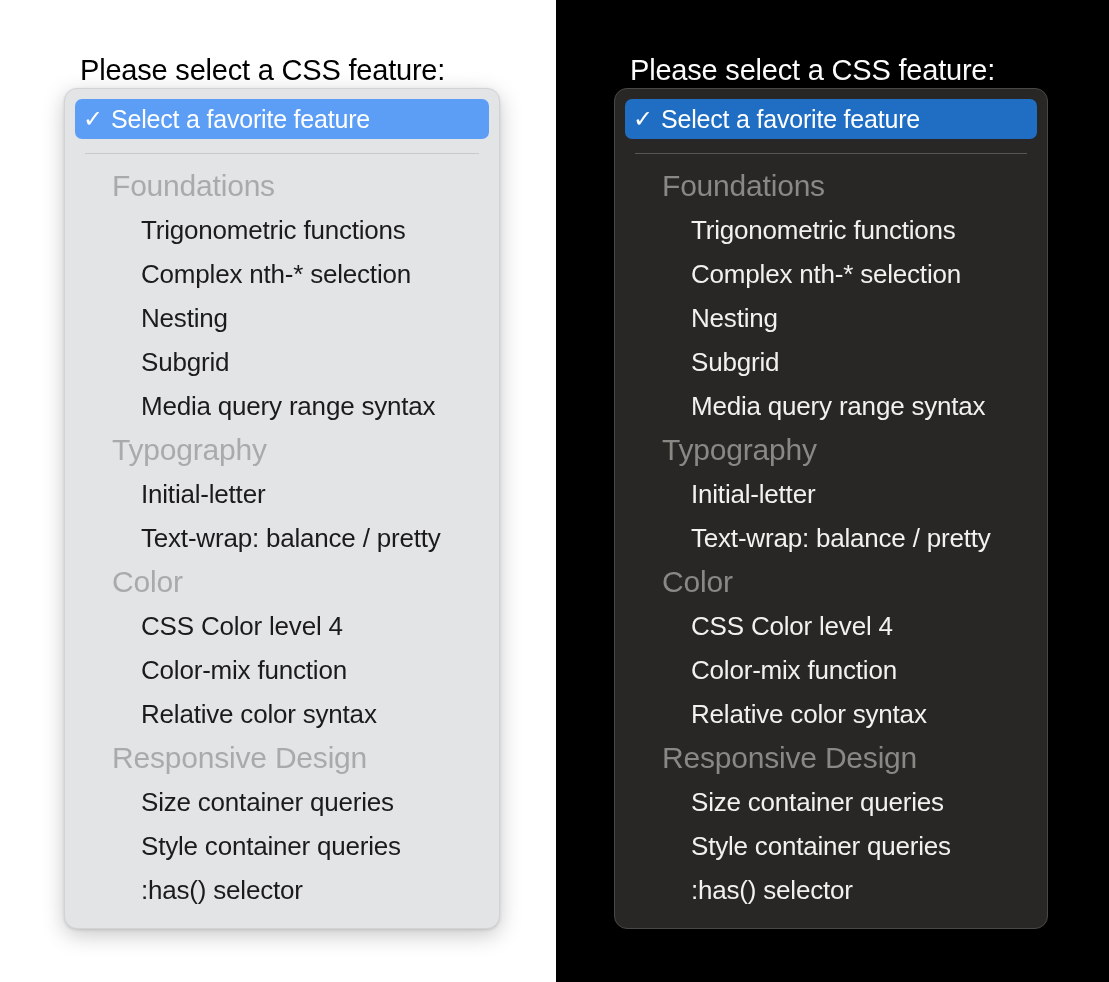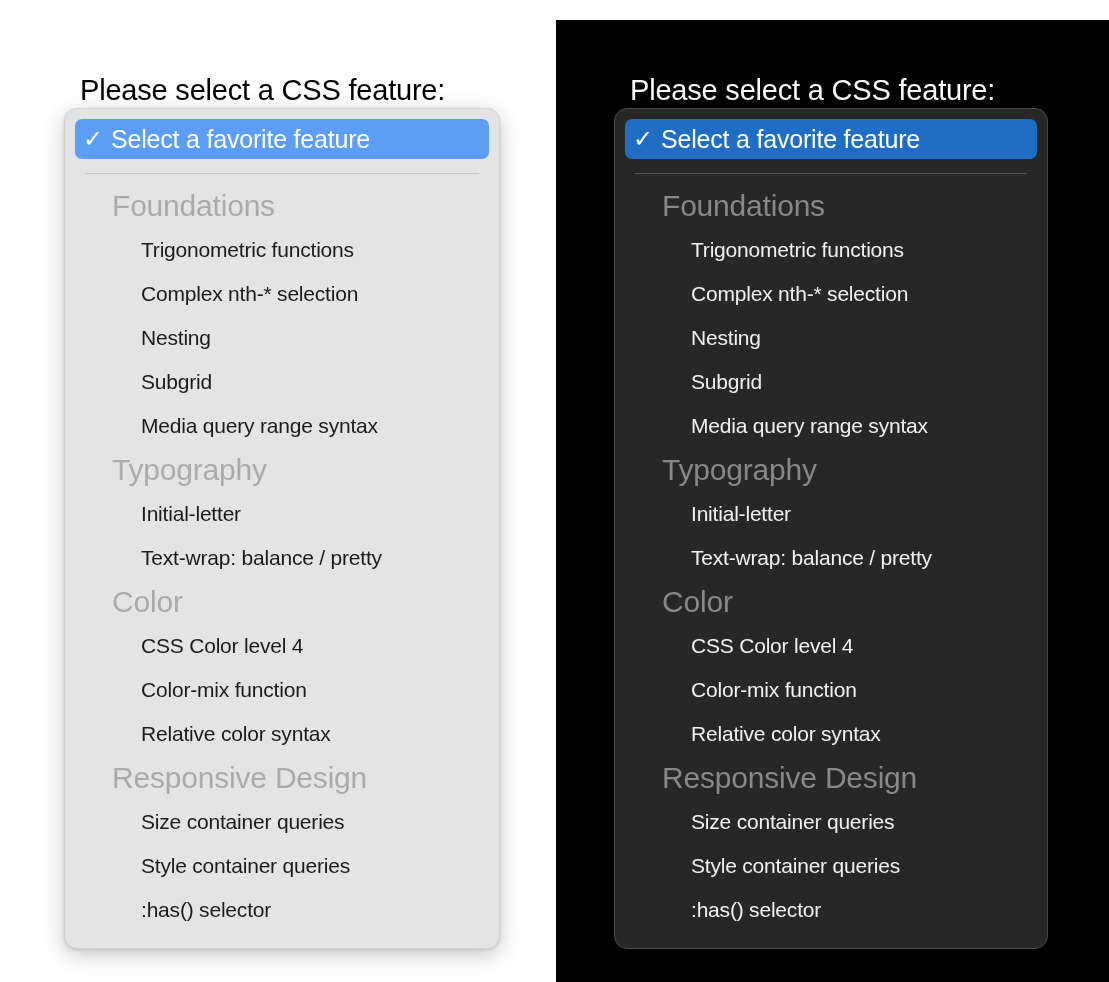--- a/index.html
+++ b/index.html
@@ -11,21 +11,20 @@
     height: 982px;
     overflow: hidden;
     font-family: "Liberation Sans", sans-serif;
     background: #ffffff;
   }
 
   .stage {
     position: relative;
     width: 1109px;
     height: 694px;
-    margin-top: 20px;
   }
 
   
   .pane {
     position: absolute;
     top: 0;
     height: 982px;
     box-sizing: border-box;
   }
   .pane-light {
@@ -127,21 +126,21 @@
     line-height: 44px;
     letter-spacing: -0.2px;
     white-space: nowrap;
     padding-left: 47px;
   }
   .popup-light .group-label { color: #a9aaac; }
   .popup-dark  .group-label { color: #8a8885; }
 
   
   .opt {
-    font-size: 21px;
+    font-size: 26px;
     line-height: 44px;
     letter-spacing: -0.2px;
     white-space: nowrap;
     padding-left: 76px;
   }
   .popup-light .opt { color: #1b1b1d; }
   .popup-dark  .opt { color: #f2f1ef; }
 </style>
 </head>
 <body>

